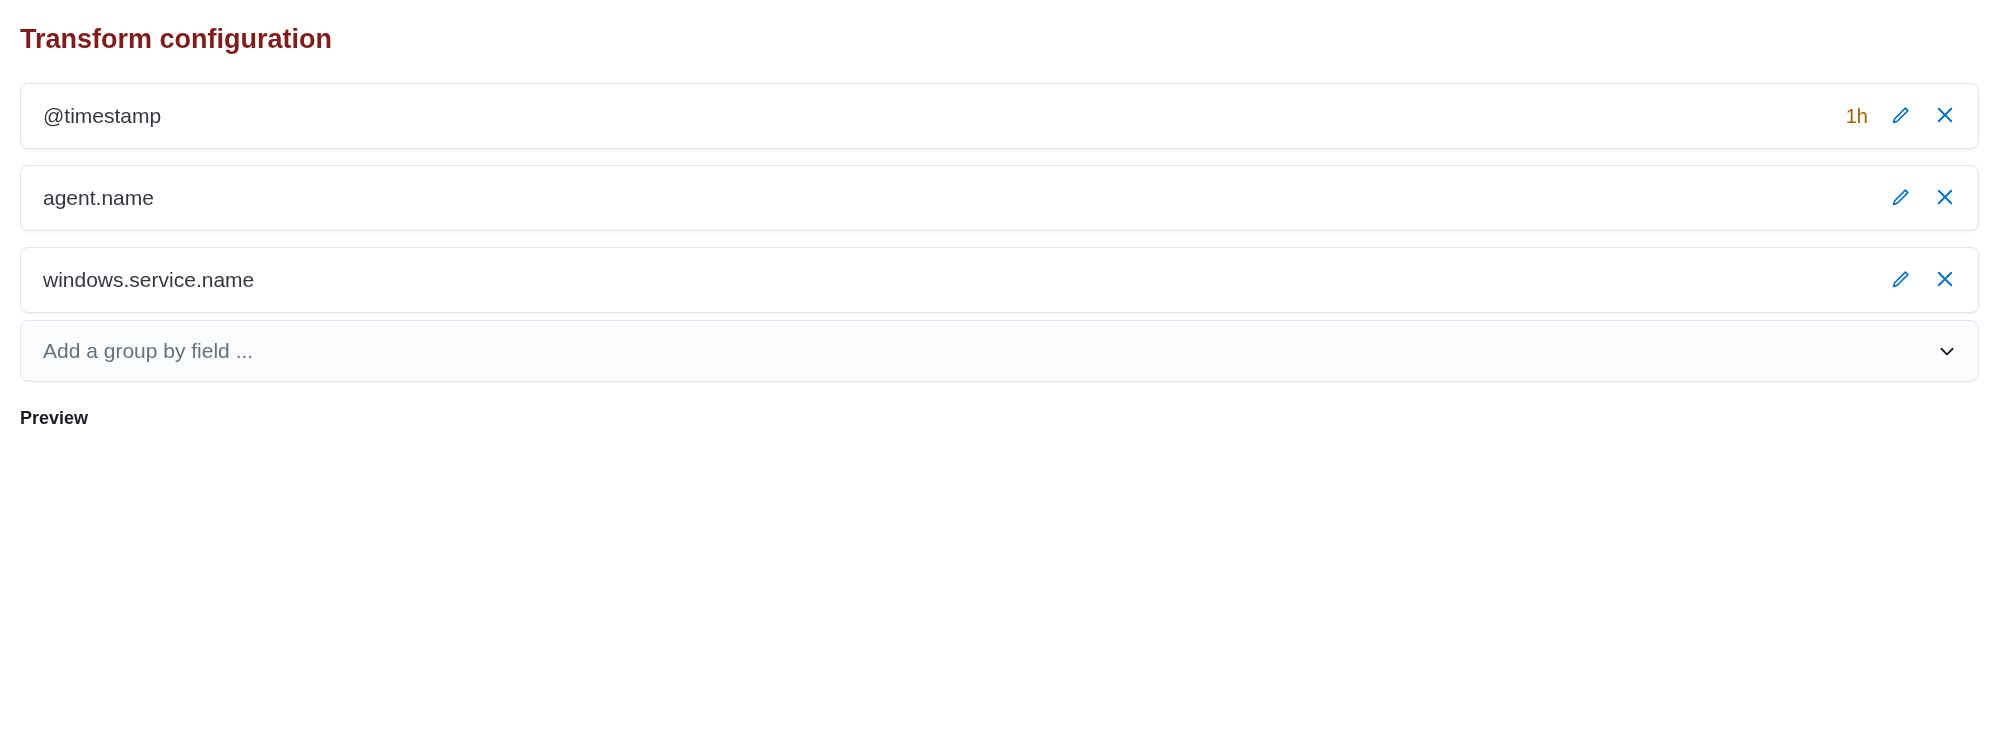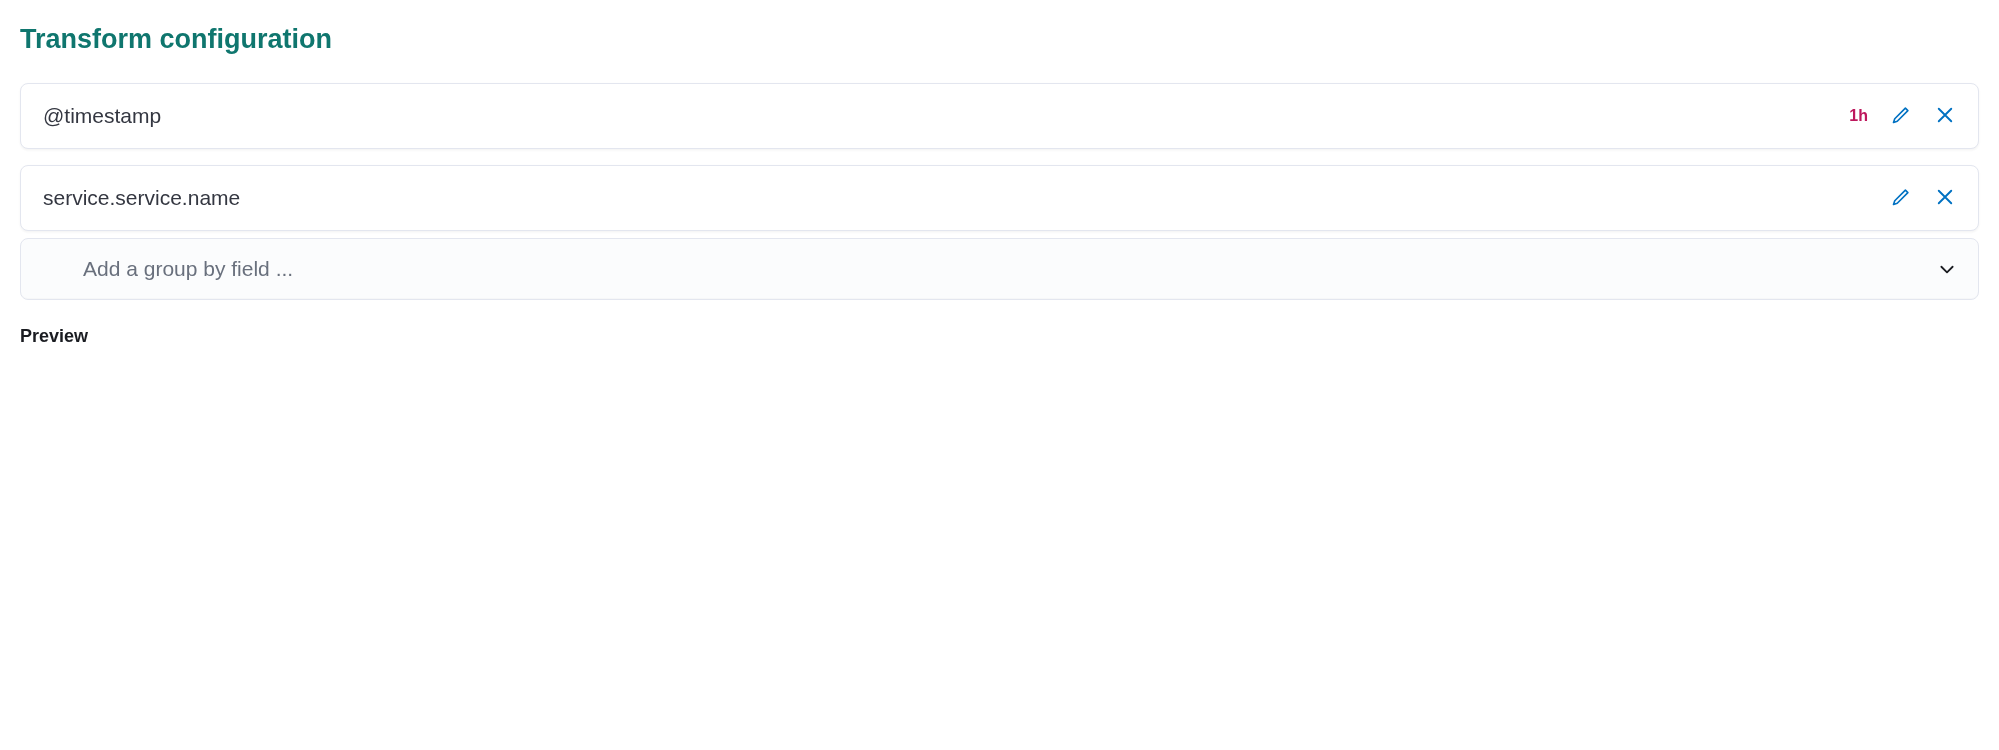--- a/index.html
+++ b/index.html
@@ -10,21 +10,21 @@
     body {
       font-family: -apple-system, BlinkMacSystemFont, "Segoe UI", Helvetica, Arial, sans-serif;
       background: #ffffff;
       padding: 24px 20px 20px 20px;
       color: #1a1c21;
       font-size: 16px;
     }
     .section-title {
       font-size: 27px;
       font-weight: 700;
-      color: #0f766e;
+      color: #7f1d1d;
       margin-bottom: 28px;
     }
     .field-label {
       font-size: 18px;
       font-weight: 700;
       color: #1a1c21;
       margin-bottom: 10px;
       display: block;
     }
     .card-list {
@@ -47,23 +47,23 @@
       font-size: 21px;
       color: #343741;
       font-weight: 400;
     }
     .card-actions {
       display: flex;
       align-items: center;
       gap: 22px;
     }
     .badge-text {
-      font-size: 16px;
-      color: #be185d;
-      font-weight: 700;
+      font-size: 20px;
+      color: #a16207;
+      font-weight: 400;
     }
     .icon-btn {
       width: 22px;
       height: 22px;
       display: inline-flex;
       align-items: center;
       justify-content: center;
       cursor: pointer;
       color: #0071c2;
       border: none;
@@ -82,21 +82,20 @@
       display: flex;
       align-items: center;
       justify-content: space-between;
       cursor: pointer;
       box-shadow: inset 0 -1px 0 rgba(0,0,0,0.02);
     }
     .combo-placeholder {
       font-size: 21px;
       color: #69707d;
       font-weight: 400;
-      margin-left: 40px;
     }
     .combo-chevron {
       color: #1a1c21;
       width: 18px;
       height: 18px;
       display: inline-flex;
       align-items: center;
       justify-content: center;
     }
     .combo-chevron svg {
@@ -130,23 +129,42 @@
         <button class="icon-btn">
           <span>
             <svg viewBox="0 0 16 16" fill="none" stroke="currentColor" stroke-width="1.5" stroke-linecap="round">
               <path d="M3 3l10 10M13 3L3 13"></path>
             </svg>
           </span>
         </button>
       </div>
     </div>
 
+    <div class="card">
+      <span class="card-label">agent.name</span>
+      <div class="card-actions">
+        <button class="icon-btn">
+          <span>
+            <svg viewBox="0 0 16 16" fill="none" stroke="currentColor" stroke-width="1.3" stroke-linecap="round" stroke-linejoin="round">
+              <path d="M11.5 2.5l2 2L5 13l-3 1 1-3 8.5-8.5z"></path>
+            </svg>
+          </span>
+        </button>
+        <button class="icon-btn">
+          <span>
+            <svg viewBox="0 0 16 16" fill="none" stroke="currentColor" stroke-width="1.5" stroke-linecap="round">
+              <path d="M3 3l10 10M13 3L3 13"></path>
+            </svg>
+          </span>
+        </button>
+      </div>
+    </div>
 
     <div class="card">
-      <span class="card-label">service.service.name</span>
+      <span class="card-label">windows.service.name</span>
       <div class="card-actions">
         <button class="icon-btn">
           <span>
             <svg viewBox="0 0 16 16" fill="none" stroke="currentColor" stroke-width="1.3" stroke-linecap="round" stroke-linejoin="round">
               <path d="M11.5 2.5l2 2L5 13l-3 1 1-3 8.5-8.5z"></path>
             </svg>
           </span>
         </button>
         <button class="icon-btn">
           <span>

